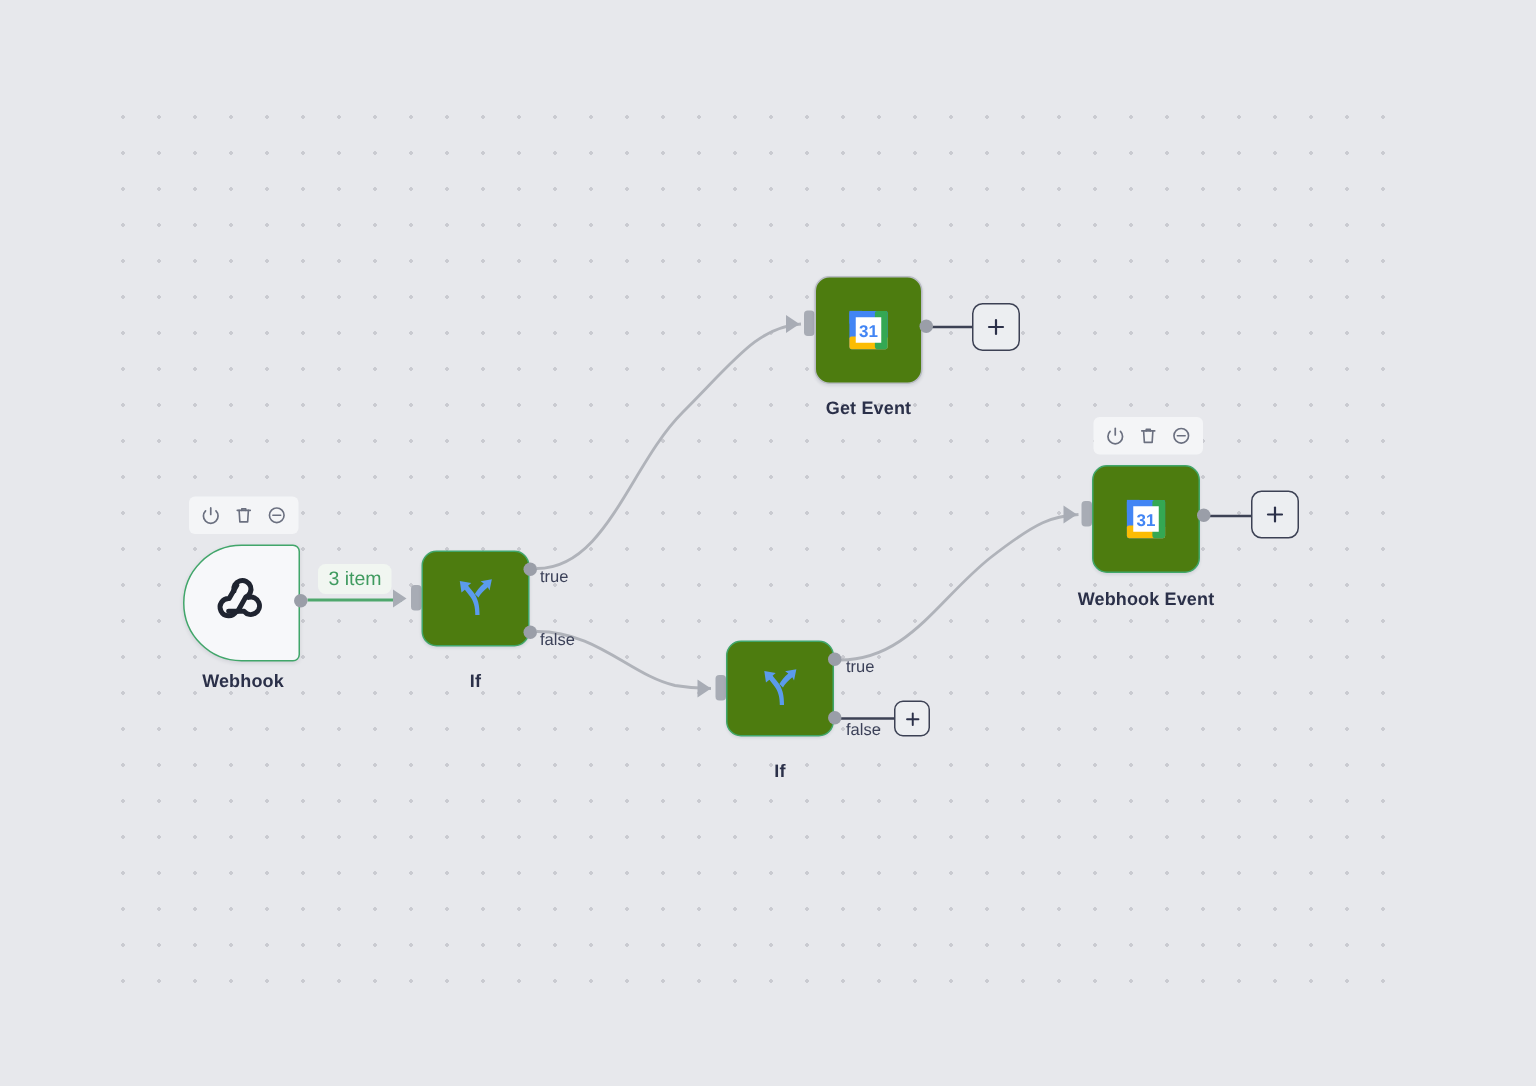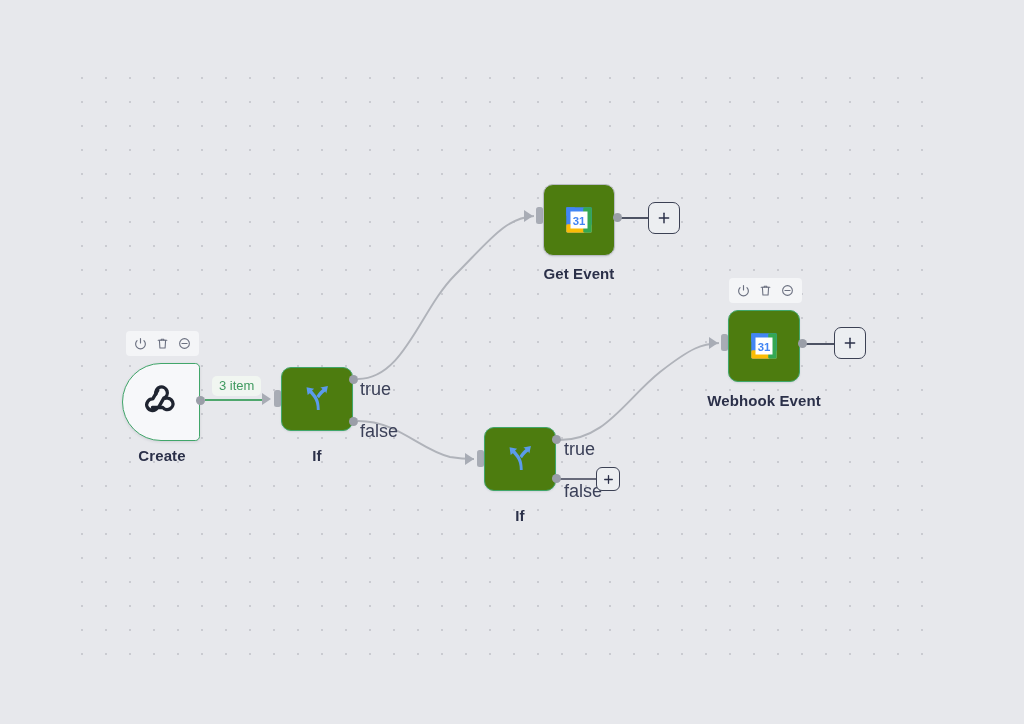--- a/index.html
+++ b/index.html
@@ -35,21 +35,21 @@
     background: #4d7c0f;
     border: 1.6px solid #b9bcc4;
     border-radius: 10px;
     display: flex; align-items: center; justify-content: center;
     box-shadow: 0 1px 2px rgba(30,35,55,.10);
   }
   .node.green { border-color: #41a66a; }
   .node-label {
     position: absolute;
     text-align: center;
-    font-size: 15px;
+    font-size: 12px;
     font-weight: bold;
     color: #2b3049;
     letter-spacing: .1px;
     white-space: nowrap;
   }
 
   
   .trigger {
     position: absolute;
     width: 78px; height: 78px;
@@ -77,21 +77,21 @@
     position: absolute;
     width: 0; height: 0;
     border-top: 6px solid transparent;
     border-bottom: 6px solid transparent;
     border-left: 9px solid #a8acb5;
   }
 
   
   .branch-label {
     position: absolute;
-    font-size: 18px;
+    font-size: 11px;
     color: #3b4058;
     white-space: nowrap;
   }
 
   
   .item-pill {
     position: absolute;
     background: #f1f6f1;
     border-radius: 5px;
     padding: 2px 7px 3px 7px;
@@ -187,21 +187,21 @@
   <div class="trigger" style="left:122px; top:363px;">
     <span>
       <svg width="42" height="42" viewBox="0 0 24 24" fill="none" stroke="#1f2430" stroke-width="1.9" stroke-linecap="round" stroke-linejoin="round">
         <path d="M9.1 8.6 A3.3 3.3 0 1 1 13.6 10.9 L10.7 16.1"></path>
         <path d="M14.7 11.0 A3.3 3.3 0 1 1 13.0 16.3 L7.1 16.3"></path>
         <path d="M9.9 16.5 A3.3 3.3 0 1 1 7.3 11.4 L10.2 6.4"></path>
       </svg>
     </span>
   </div>
   <div class="port-out" style="left:196px; top:396px;"></div>
-  <div class="node-label" style="left:92px; top:447px; width:140px;">Create</div>
+  <div class="node-label" style="left:92px; top:447px; width:140px;">Webhook</div>
 
   <div class="item-pill" style="left:212px; top:376px;">3 item</div>
 
   <div class="port-arrow" style="left:262px; top:393px;"></div>
   <div class="port-in" style="left:274px; top:390px;"></div>
 
   <div class="node green" style="left:281px; top:367px; width:72px; height:64px;">
     <span>
       <svg width="34" height="34" viewBox="0 0 24 24" fill="#5b9bec">
         <path d="M11.9 21.2 C11.9 17.4 11.2 14.6 9.3 12.2 L7.0 9.3 L5.4 10.6 L4.6 5.2 L10.0 6.1 L8.5 7.4 L10.9 10.4 C13.2 13.3 13.9 16.6 13.9 21.2 Z"></path>

